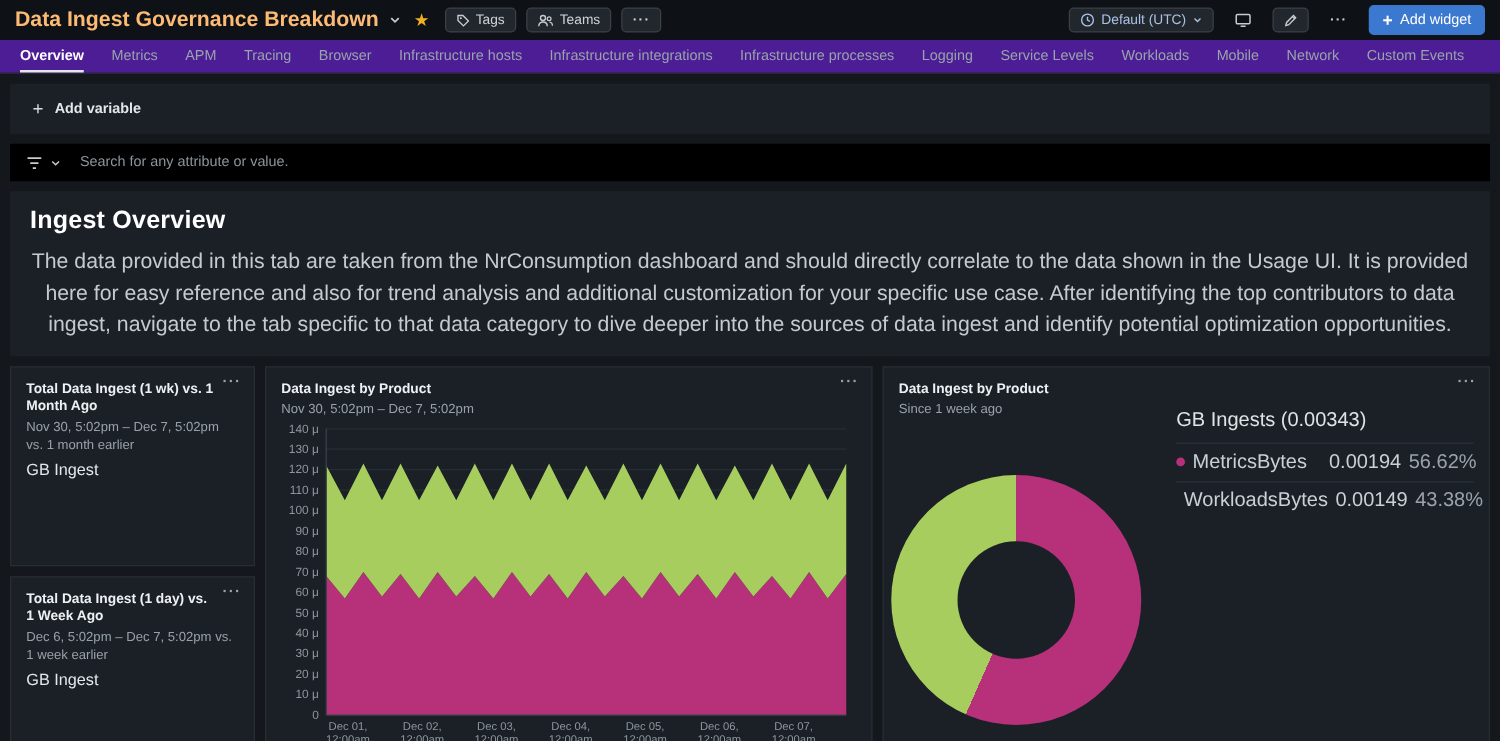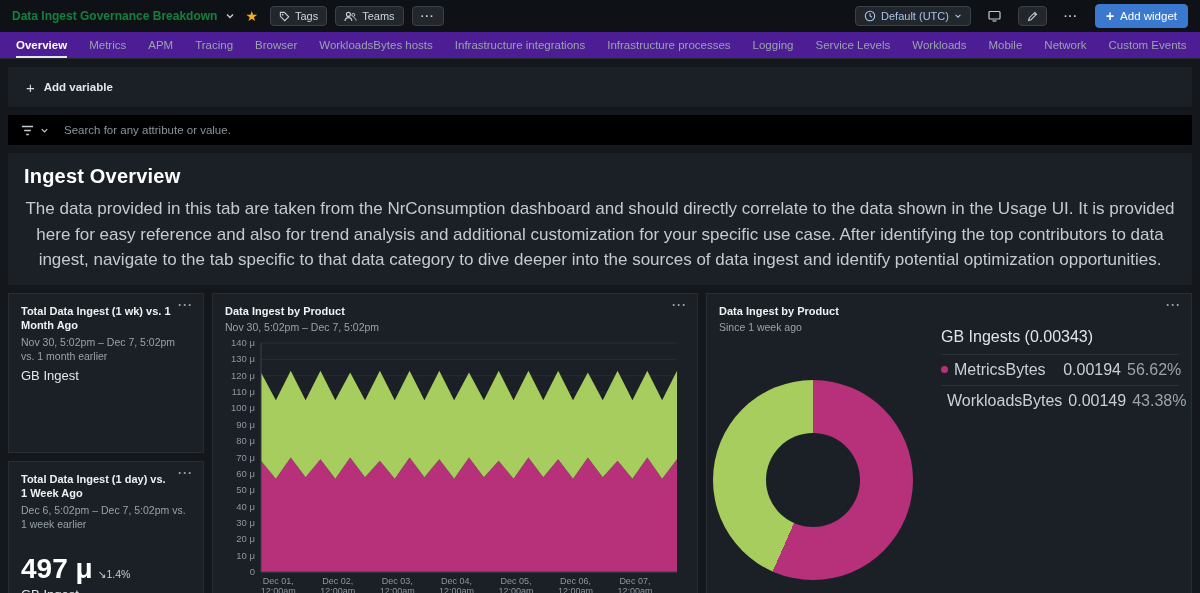--- a/index.html
+++ b/index.html
@@ -4,21 +4,21 @@
 <style>
   * { box-sizing: border-box; }
   html,body { margin:0; padding:0; }
   body {
     width:1200px; height:593px; overflow:hidden;
     background:#14181d; color:#e6e9eb;
     font-family:"Liberation Sans", sans-serif;
   }
   
   .topbar { height:32px; background:#0e1216; display:flex; align-items:center; padding:0 12px; gap:8px; }
-  .page-title { font-size:12px; font-weight:bold; color:#15803d; white-space:nowrap; }
+  .page-title { font-size:17px; font-weight:bold; color:#fdba74; white-space:nowrap; }
   .icon-chip { display:inline-flex; align-items:center; justify-content:center; color:#c6ccd2; cursor:pointer; }
   .star { color:#f2b01e; font-size:14px; margin:0 4px 0 2px; }
   .btn { display:inline-flex; align-items:center; gap:5px; background:#22272d; border:1px solid #3a4148;
          color:#cdd3d9; font-size:11px; padding:3px 8px; border-radius:4px; cursor:pointer; line-height:1; height:20px; }
   .btn.noborder { border-color:transparent; background:transparent; }
   .btn-blue { display:inline-flex; align-items:center; gap:6px; background:#3b78cf; border:1px solid #3b78cf;
               color:#fff; font-size:11.5px; padding:3px 10px; border-radius:4px; height:24px; cursor:pointer; }
   .btn-blue .plus { font-size:14px; font-weight:bold; line-height:1; }
   .tz { color:#aac2e6; }
   .spacer { flex:1; }
@@ -132,21 +132,21 @@
     <span>Add widget</span>
   </button>
 </header>
 
 <nav class="tabs" id="tabs">
     <div class="tab active">Overview</div>
     <div class="tab">Metrics</div>
     <div class="tab">APM</div>
     <div class="tab">Tracing</div>
     <div class="tab">Browser</div>
-    <div class="tab">WorkloadsBytes hosts</div>
+    <div class="tab">Infrastructure hosts</div>
     <div class="tab">Infrastructure integrations</div>
     <div class="tab">Infrastructure processes</div>
     <div class="tab">Logging</div>
     <div class="tab">Service Levels</div>
     <div class="tab">Workloads</div>
     <div class="tab">Mobile</div>
     <div class="tab">Network</div>
     <div class="tab">Custom Events</div>
   </nav>
 
@@ -180,23 +180,20 @@
     <div class="card-menu dots">···</div>
     <div class="card-title">Total Data Ingest (1 wk) vs. 1 Month Ago</div>
     <div class="card-sub">Nov 30, 5:02pm – Dec 7, 5:02pm vs. 1 month earlier</div>
     <div class="unit">GB Ingest</div>
   </div>
 
   <div class="card billboard" style="grid-row:2">
     <div class="card-menu dots">···</div>
     <div class="card-title">Total Data Ingest (1 day) vs. 1 Week Ago</div>
     <div class="card-sub">Dec 6, 5:02pm – Dec 7, 5:02pm vs. 1 week earlier</div>
-    <div class="big" style="margin-top:22px">
-      <span>497 μ</span><span class="delta"><span>↘</span><span>1.4%</span></span>
-    </div>
     <div class="unit">GB Ingest</div>
   </div>
 
   <div class="card area-card">
     <div class="card-menu dots">···</div>
     <div class="card-title">Data Ingest by Product</div>
     <div class="card-sub">Nov 30, 5:02pm – Dec 7, 5:02pm</div>
     <div class="chart-wrap" id="areaChart"><svg width="460" height="269" font-family="Liberation Sans, sans-serif">
           <line x1="36" x2="452" y1="237" y2="237" stroke="#262c33" stroke-width="1"></line>
           <text x="30" y="240" text-anchor="end" font-size="9.5" fill="#8d969e">0</text>

